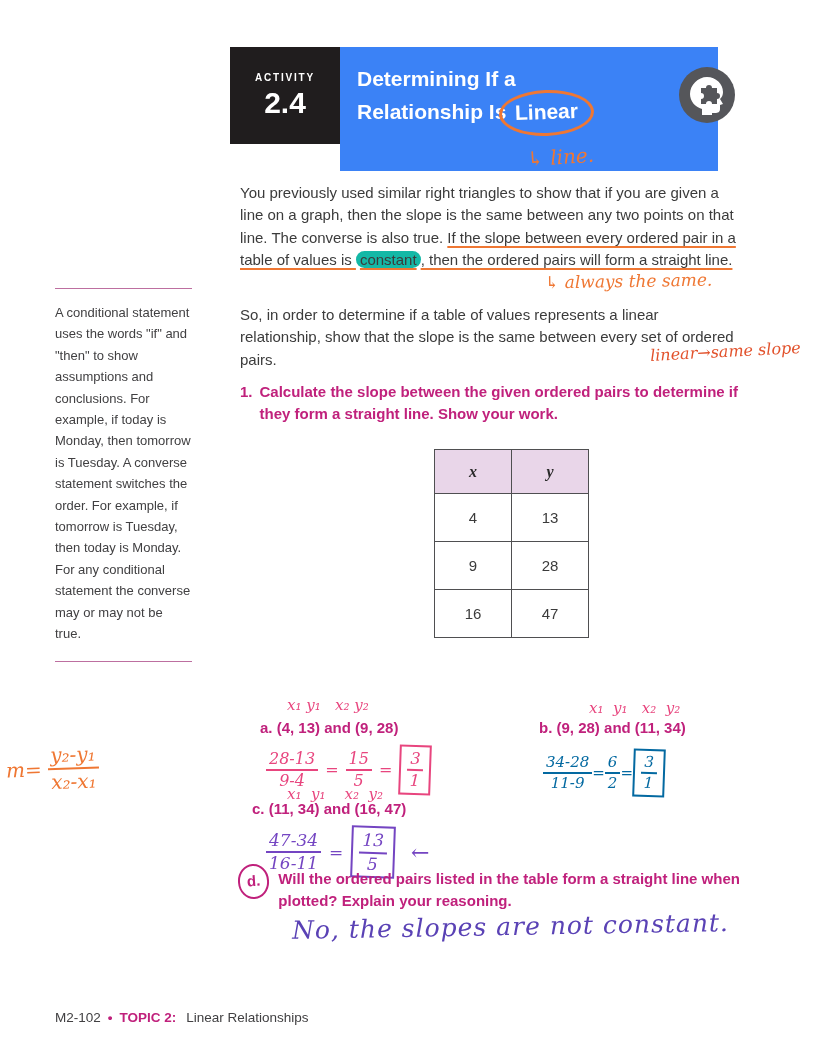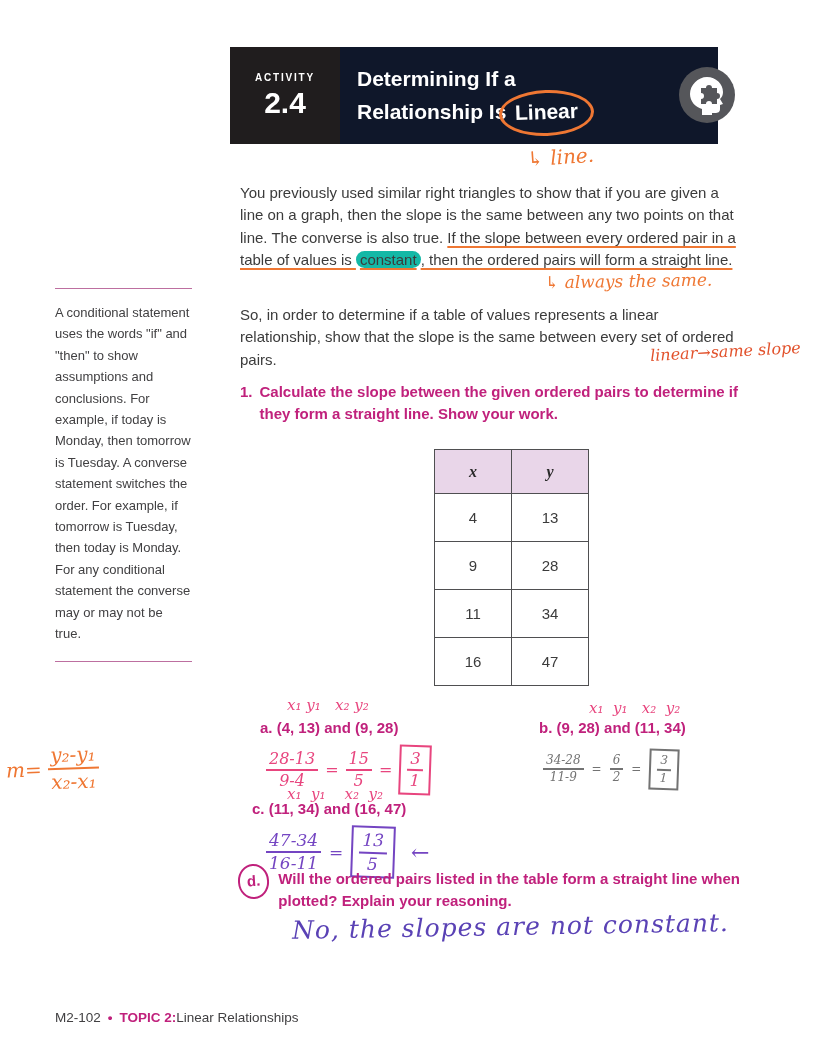--- a/index.html
+++ b/index.html
@@ -7,21 +7,21 @@
   .page { position:relative; width:828px; height:1061px; background:#ffffff;
           font-family:"Liberation Sans", sans-serif; color:#3b3b3b; overflow:hidden;text-decoration:underline; }
 
   
   .activity-box { position:absolute; left:230px; top:47px; width:110px; height:97px;
     background:#201d1e; color:#fff; display:flex; flex-direction:column;
     align-items:center; justify-content:center; gap:3px; }
   .activity-label { font-size:10px; letter-spacing:1.8px; font-weight:bold; }
   .activity-number { font-size:30px; font-weight:bold; }
 
-  .banner { position:absolute; left:340px; top:47px; width:378px; height:97px; background:#0f172a; }
+  .banner { position:absolute; left:340px; top:47px; width:378px; height:124px; background:#3b82f6; }
   .banner-title { position:absolute; left:17px; top:17px; color:#fff; font-weight:bold;
     font-size:21px; line-height:30px; white-space:nowrap; }
   .circled-word { display:inline-block; border:3px solid #ef7733; border-radius:50%;
     padding:4px 13px 6px; margin:-4px -13px -6px; transform:rotate(-2deg); }
 
   .head-icon { position:absolute; left:338px; top:19px; width:58px; height:58px; }
 
   
   .hw { font-family:"DejaVu Serif", serif; font-style:italic; }
   .hw-line-note { position:absolute; left:527px; top:145px; font-size:20px; color:#ef7733;
@@ -71,36 +71,36 @@
   .labels-c { left:258px; top:785px; }
 
   .part-line { position:absolute; color:#c0217c; font-weight:bold; font-size:15px; white-space:nowrap; }
   .part-a { left:260px; top:719px; }
   .part-b { left:539px; top:719px; }
   .part-c { left:252px; top:800px; }
 
   .work { position:absolute; display:flex; align-items:center;
     font-family:"DejaVu Serif", serif; font-style:italic;margin-top:8px; }
   .work-a { left:266px; top:737px; gap:7px; color:#e8457e; font-size:16px; }
-  .work-b { left:543px; top:741px; gap:8px; color:#737373; font-size:12px; }
+  .work-b { left:543px; top:741px; color:#0369a1; font-size:15px; }
   .work-c { left:266px; top:818px; gap:8px; color:#7445c2; font-size:17px; }
   .work-arrow { font-size:22px; margin-left:8px; font-style:normal; }
 
   .part-d { position:absolute; left:238px; top:868px; width:512px; display:flex; gap:9px;
     align-items:flex-start; color:#c0217c; font-weight:bold; font-size:15px; line-height:21.5px; }
   .circled-d { border:2px solid #c0217c; border-radius:50%; padding:4px 7px 5px;
     margin-top:-4px; display:inline-block; transform:rotate(-4deg); flex:0 0 auto; }
 
   .hw-answer { position:absolute; left:292px; top:912px; font-size:25px; color:#5a42b5;
     transform:rotate(-1deg); white-space:nowrap; letter-spacing:1px; }
 
   
   .footer { position:absolute; left:55px; top:1010px; font-size:13.5px; color:#414042; }
   .footer .bullet { color:#c0217c; margin:0 7px; font-weight:bold; }
-  .footer .topic-label { color:#c0217c; font-weight:bold; margin-right:0; }
+  .footer .topic-label { color:#c0217c; font-weight:bold; margin-right:10px; }
 </style>
 </head>
 <body>
 
 <div class="page">
 
   <div class="activity-box">
     <div class="activity-label">ACTIVITY</div>
     <div class="activity-number">2.4</div>
   </div>
@@ -146,24 +146,20 @@
     <tbody>
       <tr>
         <td>4</td>
         <td>13</td>
       </tr>
       <tr>
         <td>9</td>
         <td>28</td>
       </tr>
       <tr>
-        <td>11</td>
-        <td>34</td>
-      </tr>
-      <tr>
         <td>16</td>
         <td>47</td>
       </tr>
     </tbody>
   </table>
 
   <aside class="sidebar">A conditional statement uses the words "if" and "then" to show assumptions and conclusions. For example, if today is Monday, then tomorrow is Tuesday. A converse statement switches the order. For example, if tomorrow is Tuesday, then today is Monday. For any conditional statement the converse may or may not be true.</aside>
 
   <div class="hw slope-formula">
     <span>m=</span>

